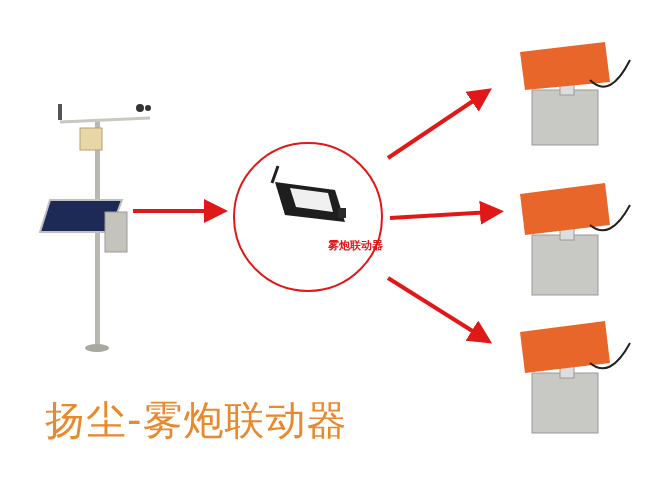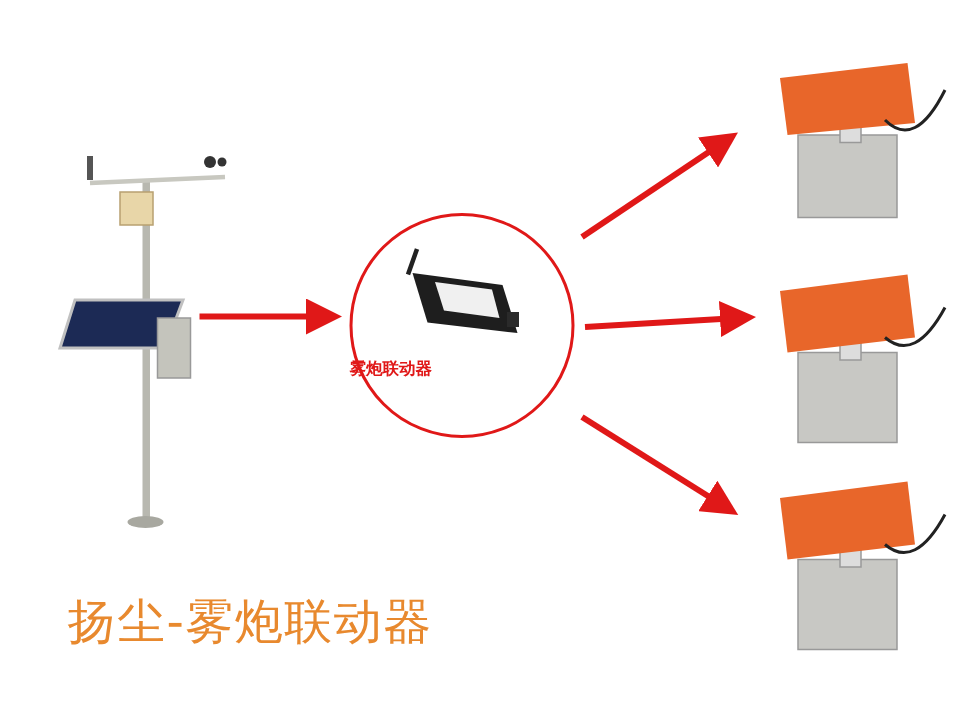--- a/index.html
+++ b/index.html
@@ -1,20 +1,20 @@
 <!DOCTYPE html>
 <html><head>
 <meta charset="utf-8">
 <style>
   html, body { margin:0; padding:0; background:#ffffff; }
   body { width:650px; height:485px; position:relative; overflow:hidden; font-family:"DejaVu Sans", sans-serif; }
   .abs { position:absolute; }
-  .title { left:45px; top:393px; font-size:32px; color:#e8892e; letter-spacing:1px; white-space:nowrap; }
+  .title { left:45px; top:393px; font-size:40px; color:#e8892e; letter-spacing:1px; white-space:nowrap; }
   .circle { left:233px; top:142px; width:150px; height:150px; border:2px solid #e01818; border-radius:50%; box-sizing:border-box; }
-  .clabel { left:233px; top:238px; width:150px; text-align:left; font-size:11px; font-weight:bold; color:#e01818; }
+  .clabel { left:233px; top:238px; width:150px; text-align:right; font-size:11px; font-weight:bold; color:#e01818; }
   svg { position:absolute; left:0; top:0; }
 </style>
 </head>
 <body>
 
 <svg width="650" height="485">
   <defs>
     <marker id="ah" markerWidth="6" markerHeight="6" refX="3" refY="3" orient="auto">
       <path d="M0,0 L6,3 L0,6 Z" fill="#e01818"></path>
     </marker>

